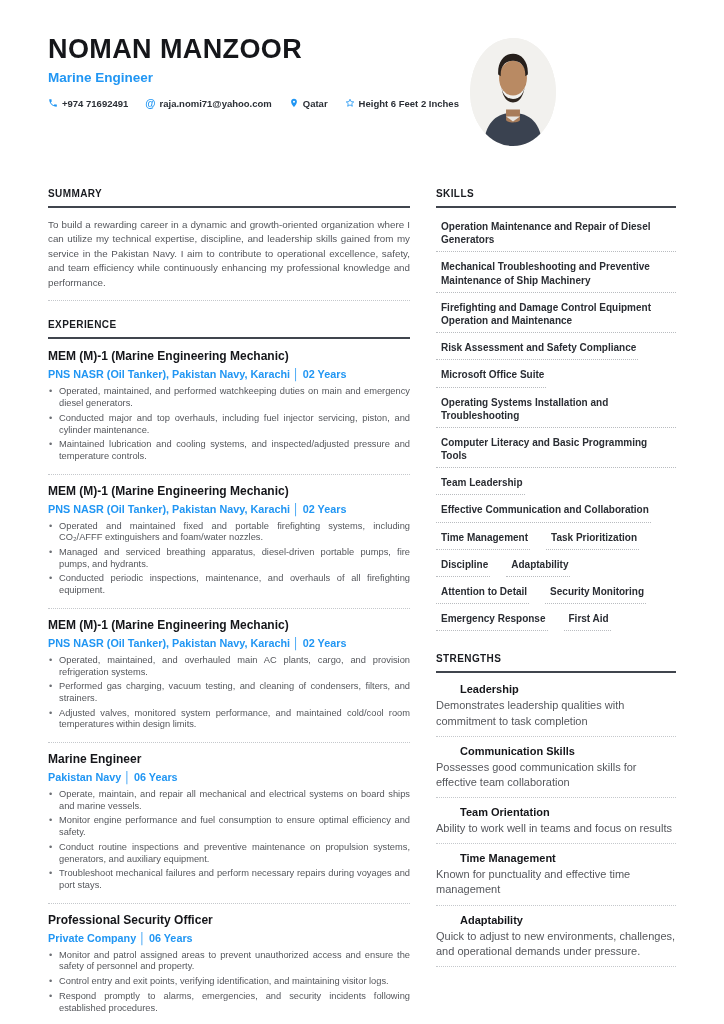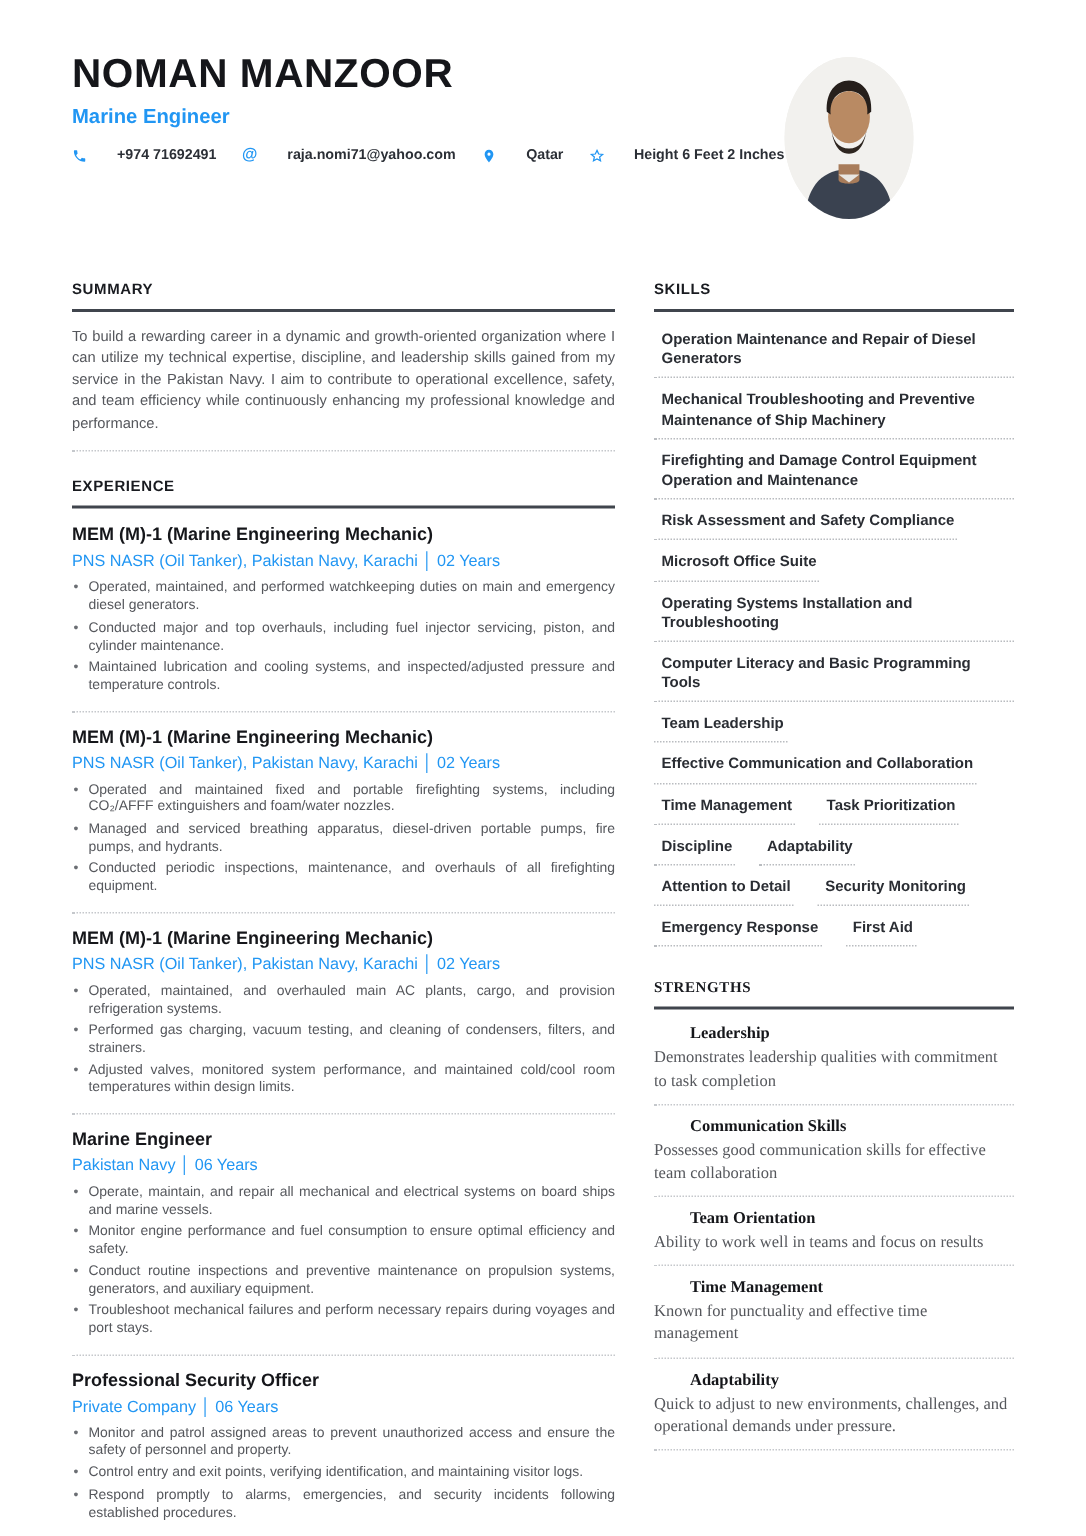--- a/index.html
+++ b/index.html
@@ -17,21 +17,21 @@
   .name {
     font-size: 27px; font-weight: 800; letter-spacing: 0.4px; color: #15161a;
   }
   .profile-title {
     color: #2196f3; font-weight: 700; font-size: 13.5px; margin-top: 5px;
   }
   .contact-row {
     display: flex; align-items: center; gap: 17px; margin-top: 13px;
     font-size: 9.5px; font-weight: 700; color: #2b2f36; white-space: nowrap;
   }
-  .contact-item { display: inline-flex; align-items: center; gap: 20px; }
+  .contact-item { display: inline-flex; gap: 4px; }
   .cicon { width: 10px; height: 10px; fill: #2196f3; flex: 0 0 auto; }
   .cicon.stroke { fill: none; stroke: #2196f3; stroke-width: 2; }
   .at-glyph { color: #2196f3; font-weight: 800; font-size: 10.5px; line-height: 1; }
 
   .photo {
     width: 86px; height: 108px; border-radius: 50%; overflow: hidden;
     margin-right: 12px; margin-top: 4px; flex: 0 0 auto; background: #f0efec;
   }
   .photo svg { width: 100%; height: 100%; display: block; }
 
@@ -48,39 +48,39 @@
   
   .summary-text {
     font-size: 9.8px; line-height: 1.48; color: #55575c; text-align: justify;
   }
   .summary-section { padding-bottom: 10px; border-bottom: 1px dotted #c5c8cc; }
 
   
   .experience-section { margin-top: 18px; }
   .job { padding-bottom: 8px; border-bottom: 1px dotted #c5c8cc; margin-bottom: 9px; }
   .job-title { font-size: 12px; font-weight: 700; color: #15161a; margin-bottom: 5px; }
-  .job-subtitle { font-size: 10.8px; font-weight: 400; color: #2196f3; margin-bottom: 6px; }
+  .job-subtitle { font-size: 10.8px; font-weight: 700; color: #2196f3; margin-bottom: 6px; }
   ul.bullets { list-style: none; }
   ul.bullets li {
     position: relative; padding-left: 11px; margin-bottom: 3px;
     font-size: 9.3px; line-height: 1.26; color: #55575c; text-align: justify;
   }
   ul.bullets li::before {
     content: "\2022"; position: absolute; left: 1px; top: 0; color: #6b6e73;
   }
 
   
   .skill-row { display: flex; gap: 16px; }
   .skill {
     font-size: 10px; font-weight: 700; color: #2a2d33; line-height: 1.32;
     padding: 2px 2px 5px 5px; border-bottom: 1px dotted #b9bcc0; margin-bottom: 6px;
   }
 
   
-  .strengths-section { margin-top: 16px; font-family: Liberation Serif, serif; }
+  .strengths-section { margin-top: 16px; }
   .strength { padding-bottom: 7px; border-bottom: 1px dotted #c5c8cc; margin-bottom: 8px; }
   .strength-title { font-size: 11px; font-weight: 800; color: #15161a; margin-bottom: 3px; padding-left: 24px; }
   .strength-desc { font-size: 11px; line-height: 1.38; color: #55575c; }
 </style>
 </head>
 <body>
 
 <div class="page">
 
   <div class="header">

